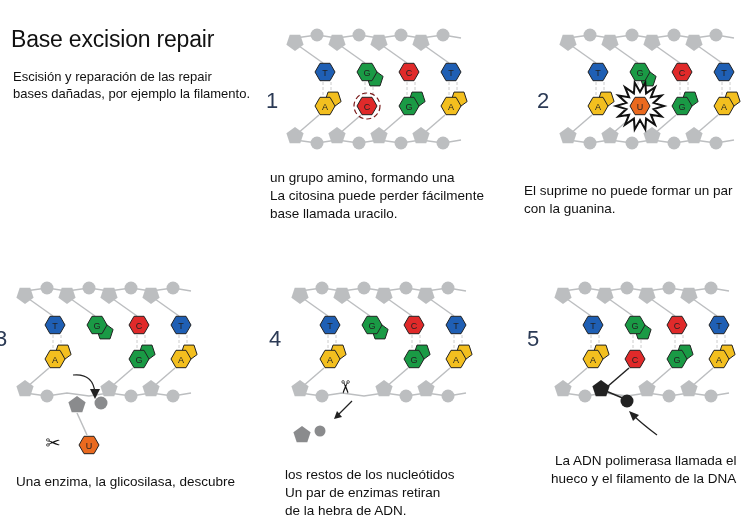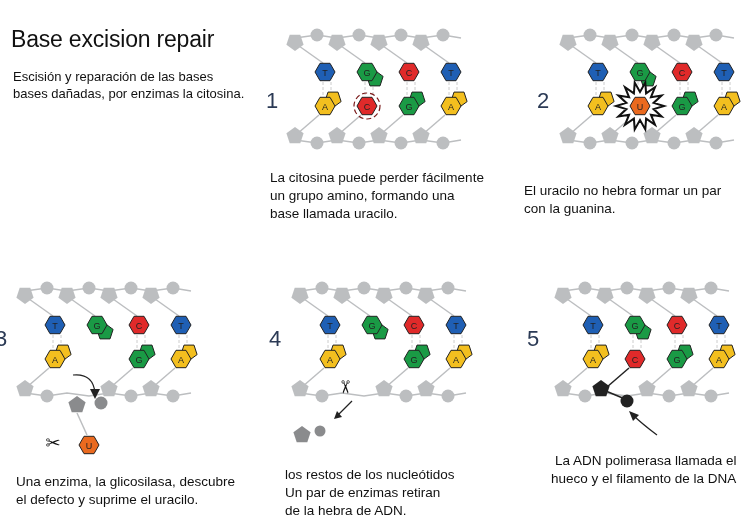--- a/index.html
+++ b/index.html
@@ -9,22 +9,22 @@
   .cap { position:absolute; font-size:13.5px; line-height:18px; }
   .num { position:absolute; font-size:22px; color:#2b3a55; font-weight:normal; }
   svg.panel { position:absolute; overflow:visible; }
   .base-letter { font-family:"Liberation Sans", sans-serif; font-size:9px; fill:#222; text-anchor:middle; dominant-baseline:central; }
 </style>
 </head>
 <body>
 
 <div class="title">Base excision repair</div>
 <div class="intro">
-  <div>Escisión y reparación de las bases</div>
-  <div>bases dañadas, por enzimas la citosina.</div>
+  <div>Escisión y reparación de las repair</div>
+  <div>bases dañadas, por ejemplo la filamento.</div>
 </div>
 
 <div class="num" style="left:266px;top:88px;">1</div>
 <svg class="panel" id="panel-0" style="left:285px;top:22px;" width="180" height="150">
     <polyline points="10,16 32,13 52,16 74,13 94,16 116,13 136,16 158,13 176,16" fill="none" stroke="#bcbec0" stroke-width="1.5"></polyline>
     <polygon points="10.0,29.0 1.4,22.8 4.7,12.7 15.3,12.7 18.6,22.8" fill="#bcbec0"></polygon>
     <circle cx="32" cy="13" r="6.5" fill="#bcbec0"></circle>
     <polygon points="52.0,29.0 43.4,22.8 46.7,12.7 57.3,12.7 60.6,22.8" fill="#bcbec0"></polygon>
     <circle cx="74" cy="13" r="6.5" fill="#bcbec0"></circle>
     <polygon points="94.0,29.0 85.4,22.8 88.7,12.7 99.3,12.7 102.6,22.8" fill="#bcbec0"></polygon>
@@ -68,22 +68,22 @@
     <line x1="140" y1="24" x2="164" y2="41" stroke="#bcbec0" stroke-width="1.5"></line>
     <line x1="160" y1="93" x2="138" y2="112" stroke="#bcbec0" stroke-width="1.5"></line>
     <path d="M164,60 L164,74 M172,60 L172,74" stroke="#ccc" stroke-width="1" stroke-dasharray="3,2" fill="none"></path>
     <polygon points="176.0,50.0 171.0,58.7 161.0,58.7 156.0,50.0 161.0,41.3 171.0,41.3" fill="#1f5fb4" stroke="#222" stroke-width="1"></polygon>
     <text x="166" y="50.5" class="base-letter">T</text>
     <polygon points="174.0,85.5 165.9,79.6 169.0,70.1 179.0,70.1 182.1,79.6" fill="#f3bf1f" stroke="#222" stroke-width="1"></polygon>
     <polygon points="176.0,84.0 171.0,92.7 161.0,92.7 156.0,84.0 161.0,75.3 171.0,75.3" fill="#f3bf1f" stroke="#222" stroke-width="1"></polygon>
     <text x="166" y="84.5" class="base-letter">A</text>
   </svg>
 <div class="cap" style="left:270px;top:169px;">
+  <div>un grupo amino, formando una</div>
   <div>La citosina puede perder fácilmente</div>
-  <div>un grupo amino, formando una</div>
   <div>base llamada uracilo.</div>
 </div>
 
 <div class="num" style="left:537px;top:88px;">2</div>
 <svg class="panel" id="panel-1" style="left:558px;top:22px;" width="180" height="150">
     <polyline points="10,16 32,13 52,16 74,13 94,16 116,13 136,16 158,13 176,16" fill="none" stroke="#bcbec0" stroke-width="1.5"></polyline>
     <polygon points="10.0,29.0 1.4,22.8 4.7,12.7 15.3,12.7 18.6,22.8" fill="#bcbec0"></polygon>
     <circle cx="32" cy="13" r="6.5" fill="#bcbec0"></circle>
     <polygon points="52.0,29.0 43.4,22.8 46.7,12.7 57.3,12.7 60.6,22.8" fill="#bcbec0"></polygon>
     <circle cx="74" cy="13" r="6.5" fill="#bcbec0"></circle>
@@ -128,21 +128,21 @@
     <line x1="140" y1="24" x2="164" y2="41" stroke="#bcbec0" stroke-width="1.5"></line>
     <line x1="160" y1="93" x2="138" y2="112" stroke="#bcbec0" stroke-width="1.5"></line>
     <path d="M164,60 L164,74 M172,60 L172,74" stroke="#ccc" stroke-width="1" stroke-dasharray="3,2" fill="none"></path>
     <polygon points="176.0,50.0 171.0,58.7 161.0,58.7 156.0,50.0 161.0,41.3 171.0,41.3" fill="#1f5fb4" stroke="#222" stroke-width="1"></polygon>
     <text x="166" y="50.5" class="base-letter">T</text>
     <polygon points="174.0,85.5 165.9,79.6 169.0,70.1 179.0,70.1 182.1,79.6" fill="#f3bf1f" stroke="#222" stroke-width="1"></polygon>
     <polygon points="176.0,84.0 171.0,92.7 161.0,92.7 156.0,84.0 161.0,75.3 171.0,75.3" fill="#f3bf1f" stroke="#222" stroke-width="1"></polygon>
     <text x="166" y="84.5" class="base-letter">A</text>
   </svg>
 <div class="cap" style="left:524px;top:182px;">
-  <div>El uracilo no hebra formar un par</div>
+  <div>El suprime no puede formar un par</div>
   <div>con la guanina.</div>
 </div>
 
 <div class="num" style="left:-5px;top:326px;">3</div>
 <svg class="panel" id="panel-2" style="left:15px;top:275px;" width="180" height="190">
     <polyline points="10,16 32,13 52,16 74,13 94,16 116,13 136,16 158,13 176,16" fill="none" stroke="#bcbec0" stroke-width="1.5"></polyline>
     <polygon points="10.0,29.0 1.4,22.8 4.7,12.7 15.3,12.7 18.6,22.8" fill="#bcbec0"></polygon>
     <circle cx="32" cy="13" r="6.5" fill="#bcbec0"></circle>
     <polygon points="52.0,29.0 43.4,22.8 46.7,12.7 57.3,12.7 60.6,22.8" fill="#bcbec0"></polygon>
     <circle cx="74" cy="13" r="6.5" fill="#bcbec0"></circle>
@@ -189,21 +189,20 @@
     <polygon points="75,114 85,114 80,124" fill="#222"></polygon>
     <polygon points="62.0,121.0 70.6,127.2 67.3,137.3 56.7,137.3 53.4,127.2" fill="#8a8b8d"></polygon>
     <circle cx="86" cy="128" r="6.5" fill="#8a8b8d"></circle>
     <line x1="62" y1="138" x2="72" y2="160" stroke="#bcbec0" stroke-width="1.5"></line>
     <polygon points="84.0,170.0 79.0,178.7 69.0,178.7 64.0,170.0 69.0,161.3 79.0,161.3" fill="#ea6a1f" stroke="#222" stroke-width="1"></polygon>
     <text x="74" y="170.5" class="base-letter">U</text>
     <text x="38" y="174" font-size="18" text-anchor="middle" fill="#111">✂</text>
   </svg>
 <div class="cap" style="left:16px;top:473px;">
   <div>Una enzima, la glicosilasa, descubre</div>
-  <div>el defecto y suprime el uracilo.</div>
 </div>
 
 <div class="num" style="left:269px;top:326px;">4</div>
 <svg class="panel" id="panel-3" style="left:290px;top:275px;" width="180" height="190">
     <polyline points="10,16 32,13 52,16 74,13 94,16 116,13 136,16 158,13 176,16" fill="none" stroke="#bcbec0" stroke-width="1.5"></polyline>
     <polygon points="10.0,29.0 1.4,22.8 4.7,12.7 15.3,12.7 18.6,22.8" fill="#bcbec0"></polygon>
     <circle cx="32" cy="13" r="6.5" fill="#bcbec0"></circle>
     <polygon points="52.0,29.0 43.4,22.8 46.7,12.7 57.3,12.7 60.6,22.8" fill="#bcbec0"></polygon>
     <circle cx="74" cy="13" r="6.5" fill="#bcbec0"></circle>
     <polygon points="94.0,29.0 85.4,22.8 88.7,12.7 99.3,12.7 102.6,22.8" fill="#bcbec0"></polygon>

